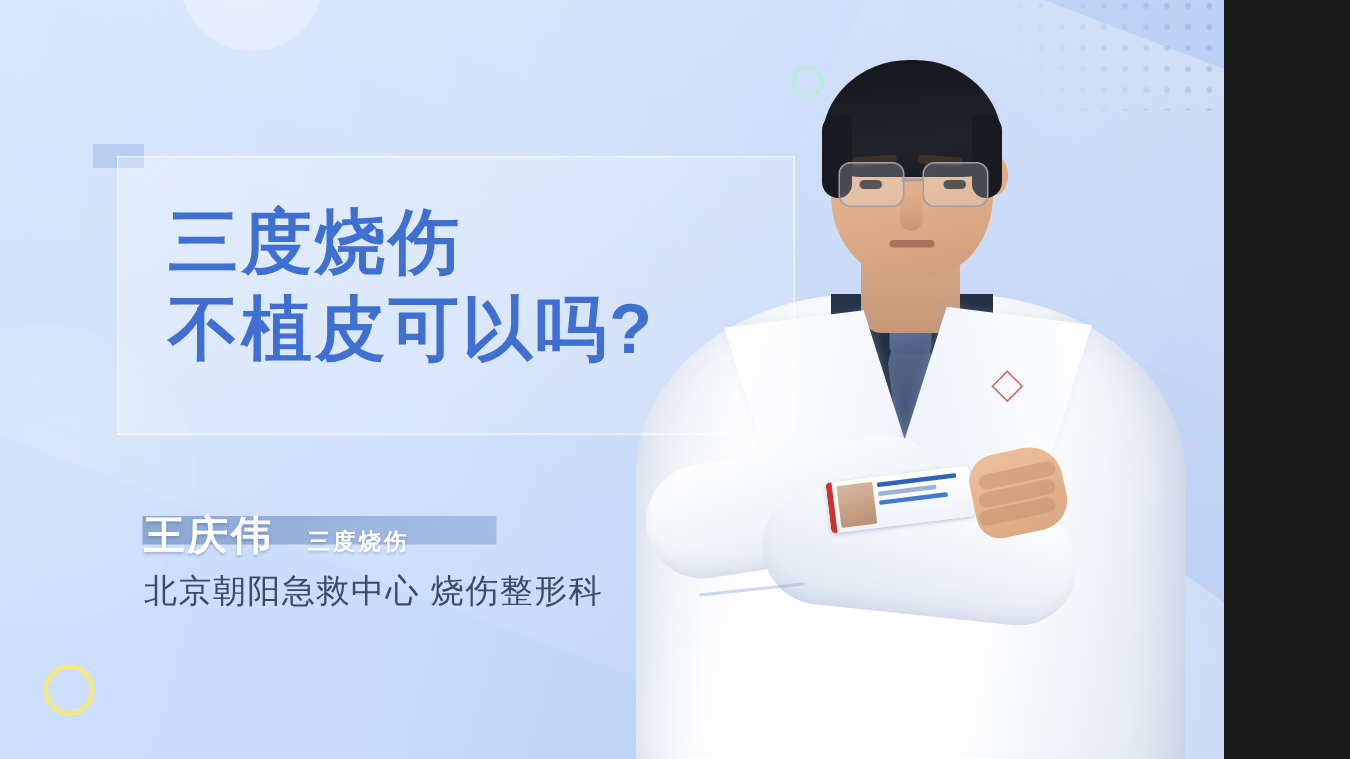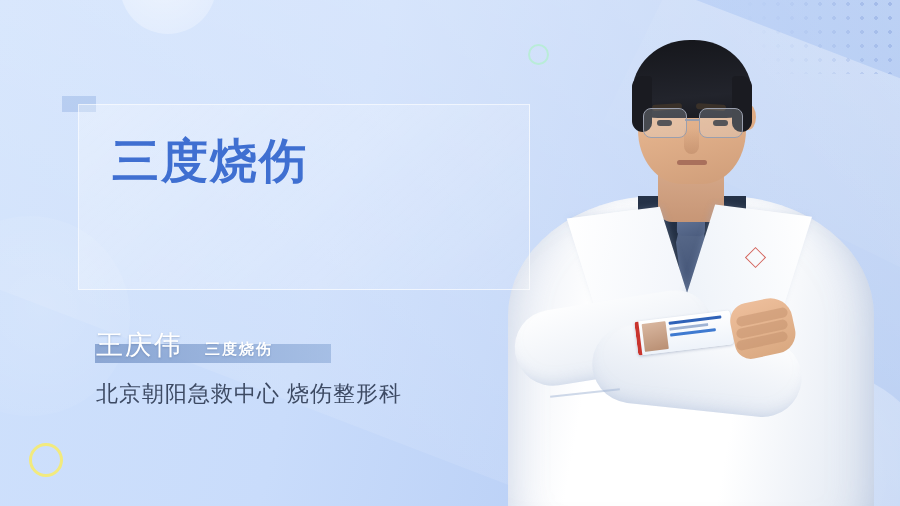--- a/index.html
+++ b/index.html
@@ -2,25 +2,26 @@
 <html><head>
 <meta charset="utf-8">
 <style>
   html, body {
     margin: 0;
     padding: 0;
     background: #1a1a1a;
   }
   #stage {
     position: relative;
-    width: 900px;
+    width: 792px;
     height: 506px;
     overflow: hidden;
     font-family: "Liberation Sans", "DejaVu Sans", sans-serif;
     background: linear-gradient(105deg, #cfe1fc 0%, #c9dcfb 38%, #bad0f6 68%, #aec7f1 100%);
+    padding-left: 24px;
   }
 
   
   .bg-layer { position: absolute; inset: 0; }
 
   .diag-band {
     position: absolute;
     left: -260px;
     top: -330px;
     width: 1400px;
@@ -399,24 +400,25 @@
     position: absolute;
     left: 96px;
     top: 327px;
     display: flex;
     align-items: baseline;
     gap: 22px;
     white-space: nowrap;
   }
   .doc-name {
     font-size: 27px;
-    font-weight: 400;
+    font-weight: 700;
     color: #ffffff;
     letter-spacing: 2px;
     text-shadow: 0 1px 2px rgba(70,95,140,0.35);
+    margin-top: 12px;
   }
   .doc-title {
     font-size: 15px;
     font-weight: 700;
     color: #ffffff;
     letter-spacing: 2px;
     text-shadow: 0 1px 2px rgba(70,95,140,0.30);
   }
   .doc-affil {
     position: absolute;
@@ -487,20 +489,21 @@
     <div class="finger f1"></div>
     <div class="finger f2"></div>
     <div class="finger f3"></div>
     <div class="coat-pocket"></div>
   </div>
 
   <div class="card-tab"></div>
   <div class="card"></div>
   <div class="title-wrap">
     <div class="title-line">三度烧伤</div>
+    <div class="title-line">不植皮可以吗?</div>
   </div>
 
   <div class="name-bar"></div>
   <div class="name-row">
     <span class="doc-name">王庆伟</span>
     <span class="doc-title">三度烧伤</span>
   </div>
   <div class="doc-affil">北京朝阳急救中心 烧伤整形科</div>
 
 </div>

